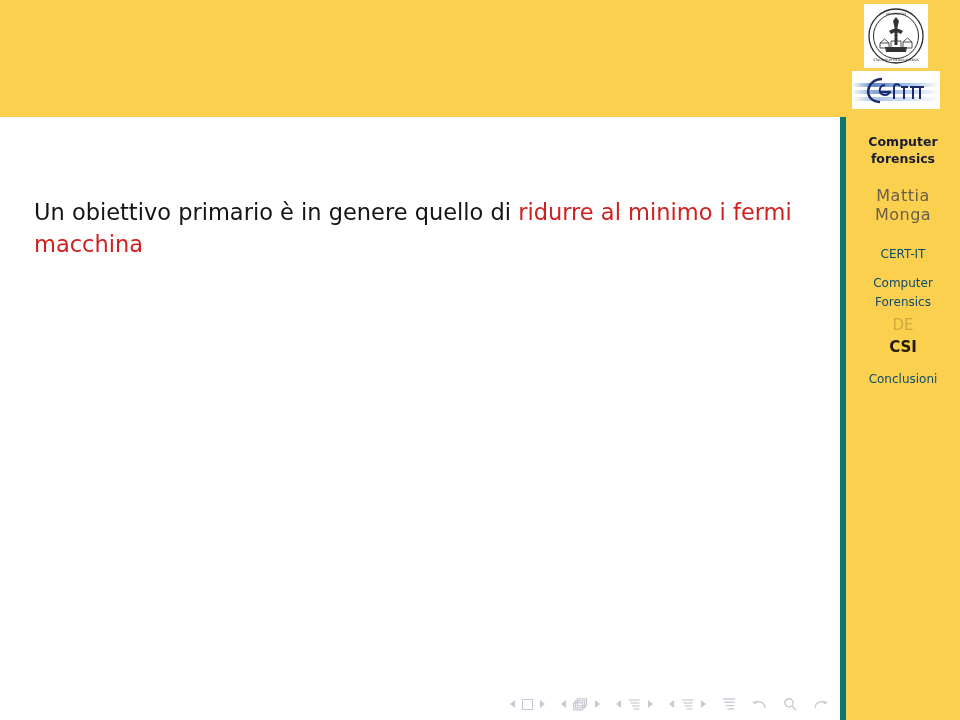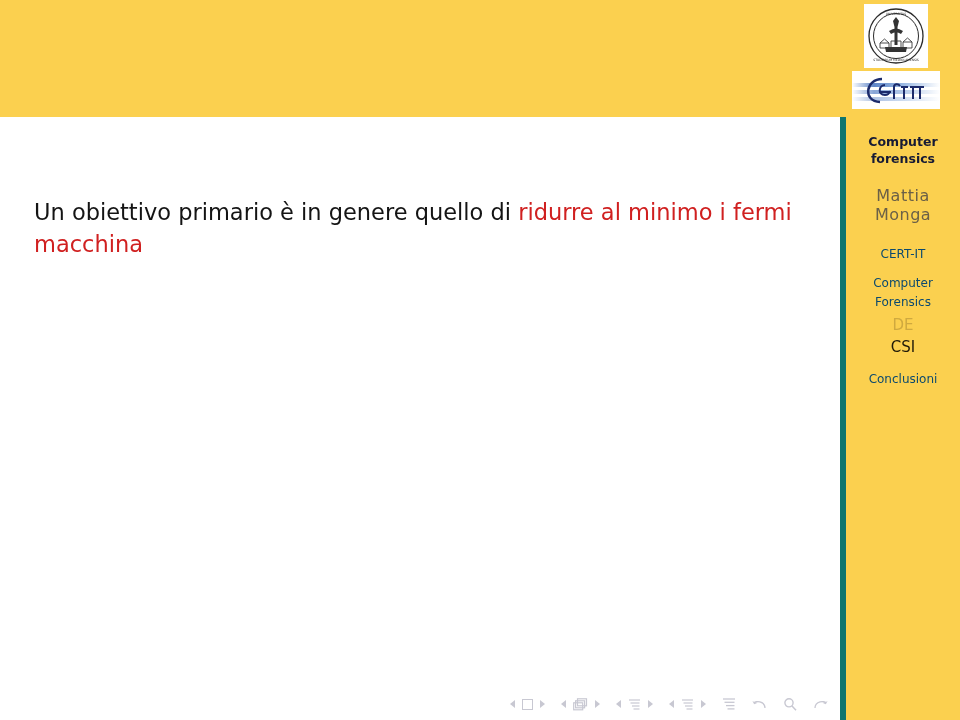--- a/index.html
+++ b/index.html
@@ -114,21 +114,21 @@
     margin-bottom: 12px;
   }
   .sb-section.tight { margin-bottom: 2px; }
   .sb-sub {
     font-size: 15px;
     color: #cfa93f;
     line-height: 1.5;
   }
   .sb-sub.current {
     color: #201a08;
-    font-weight: normal;
+    font-weight: bold;
   }
   .sb-gap { height: 12px; }
 
   
   .content {
     position: absolute;
     left: 0;
     top: 117px;
     width: 838px;
     height: 603px;

